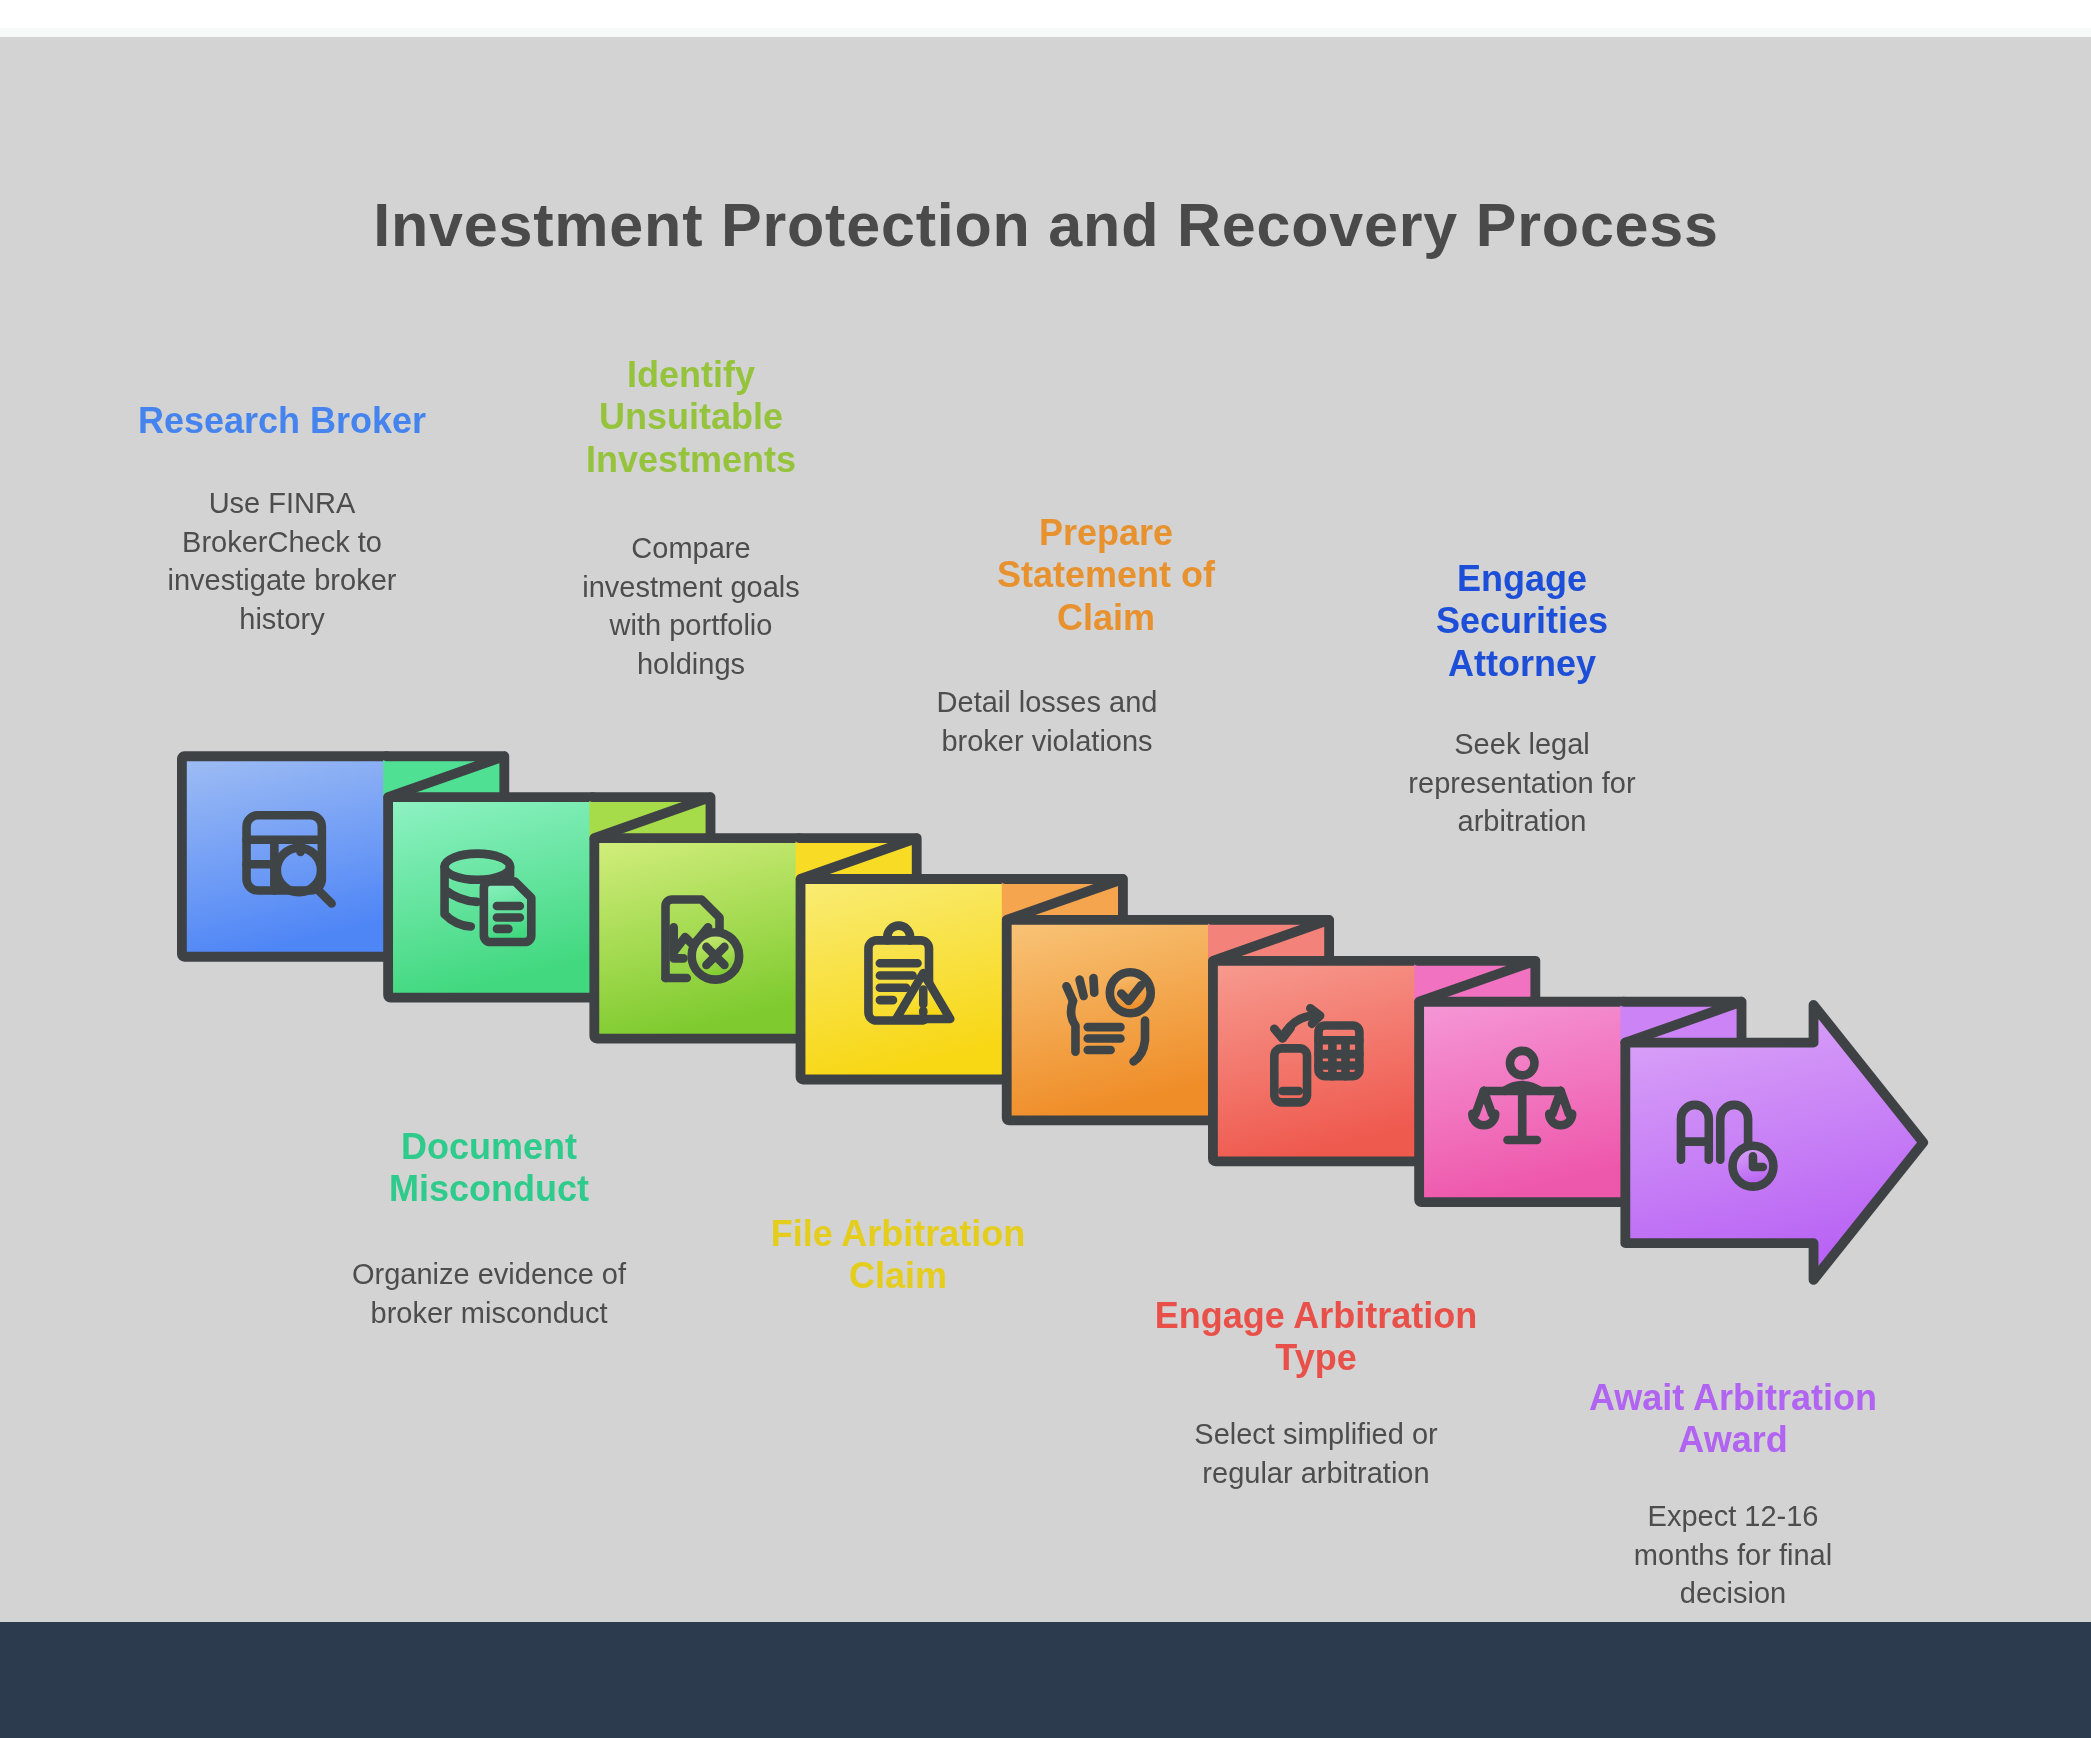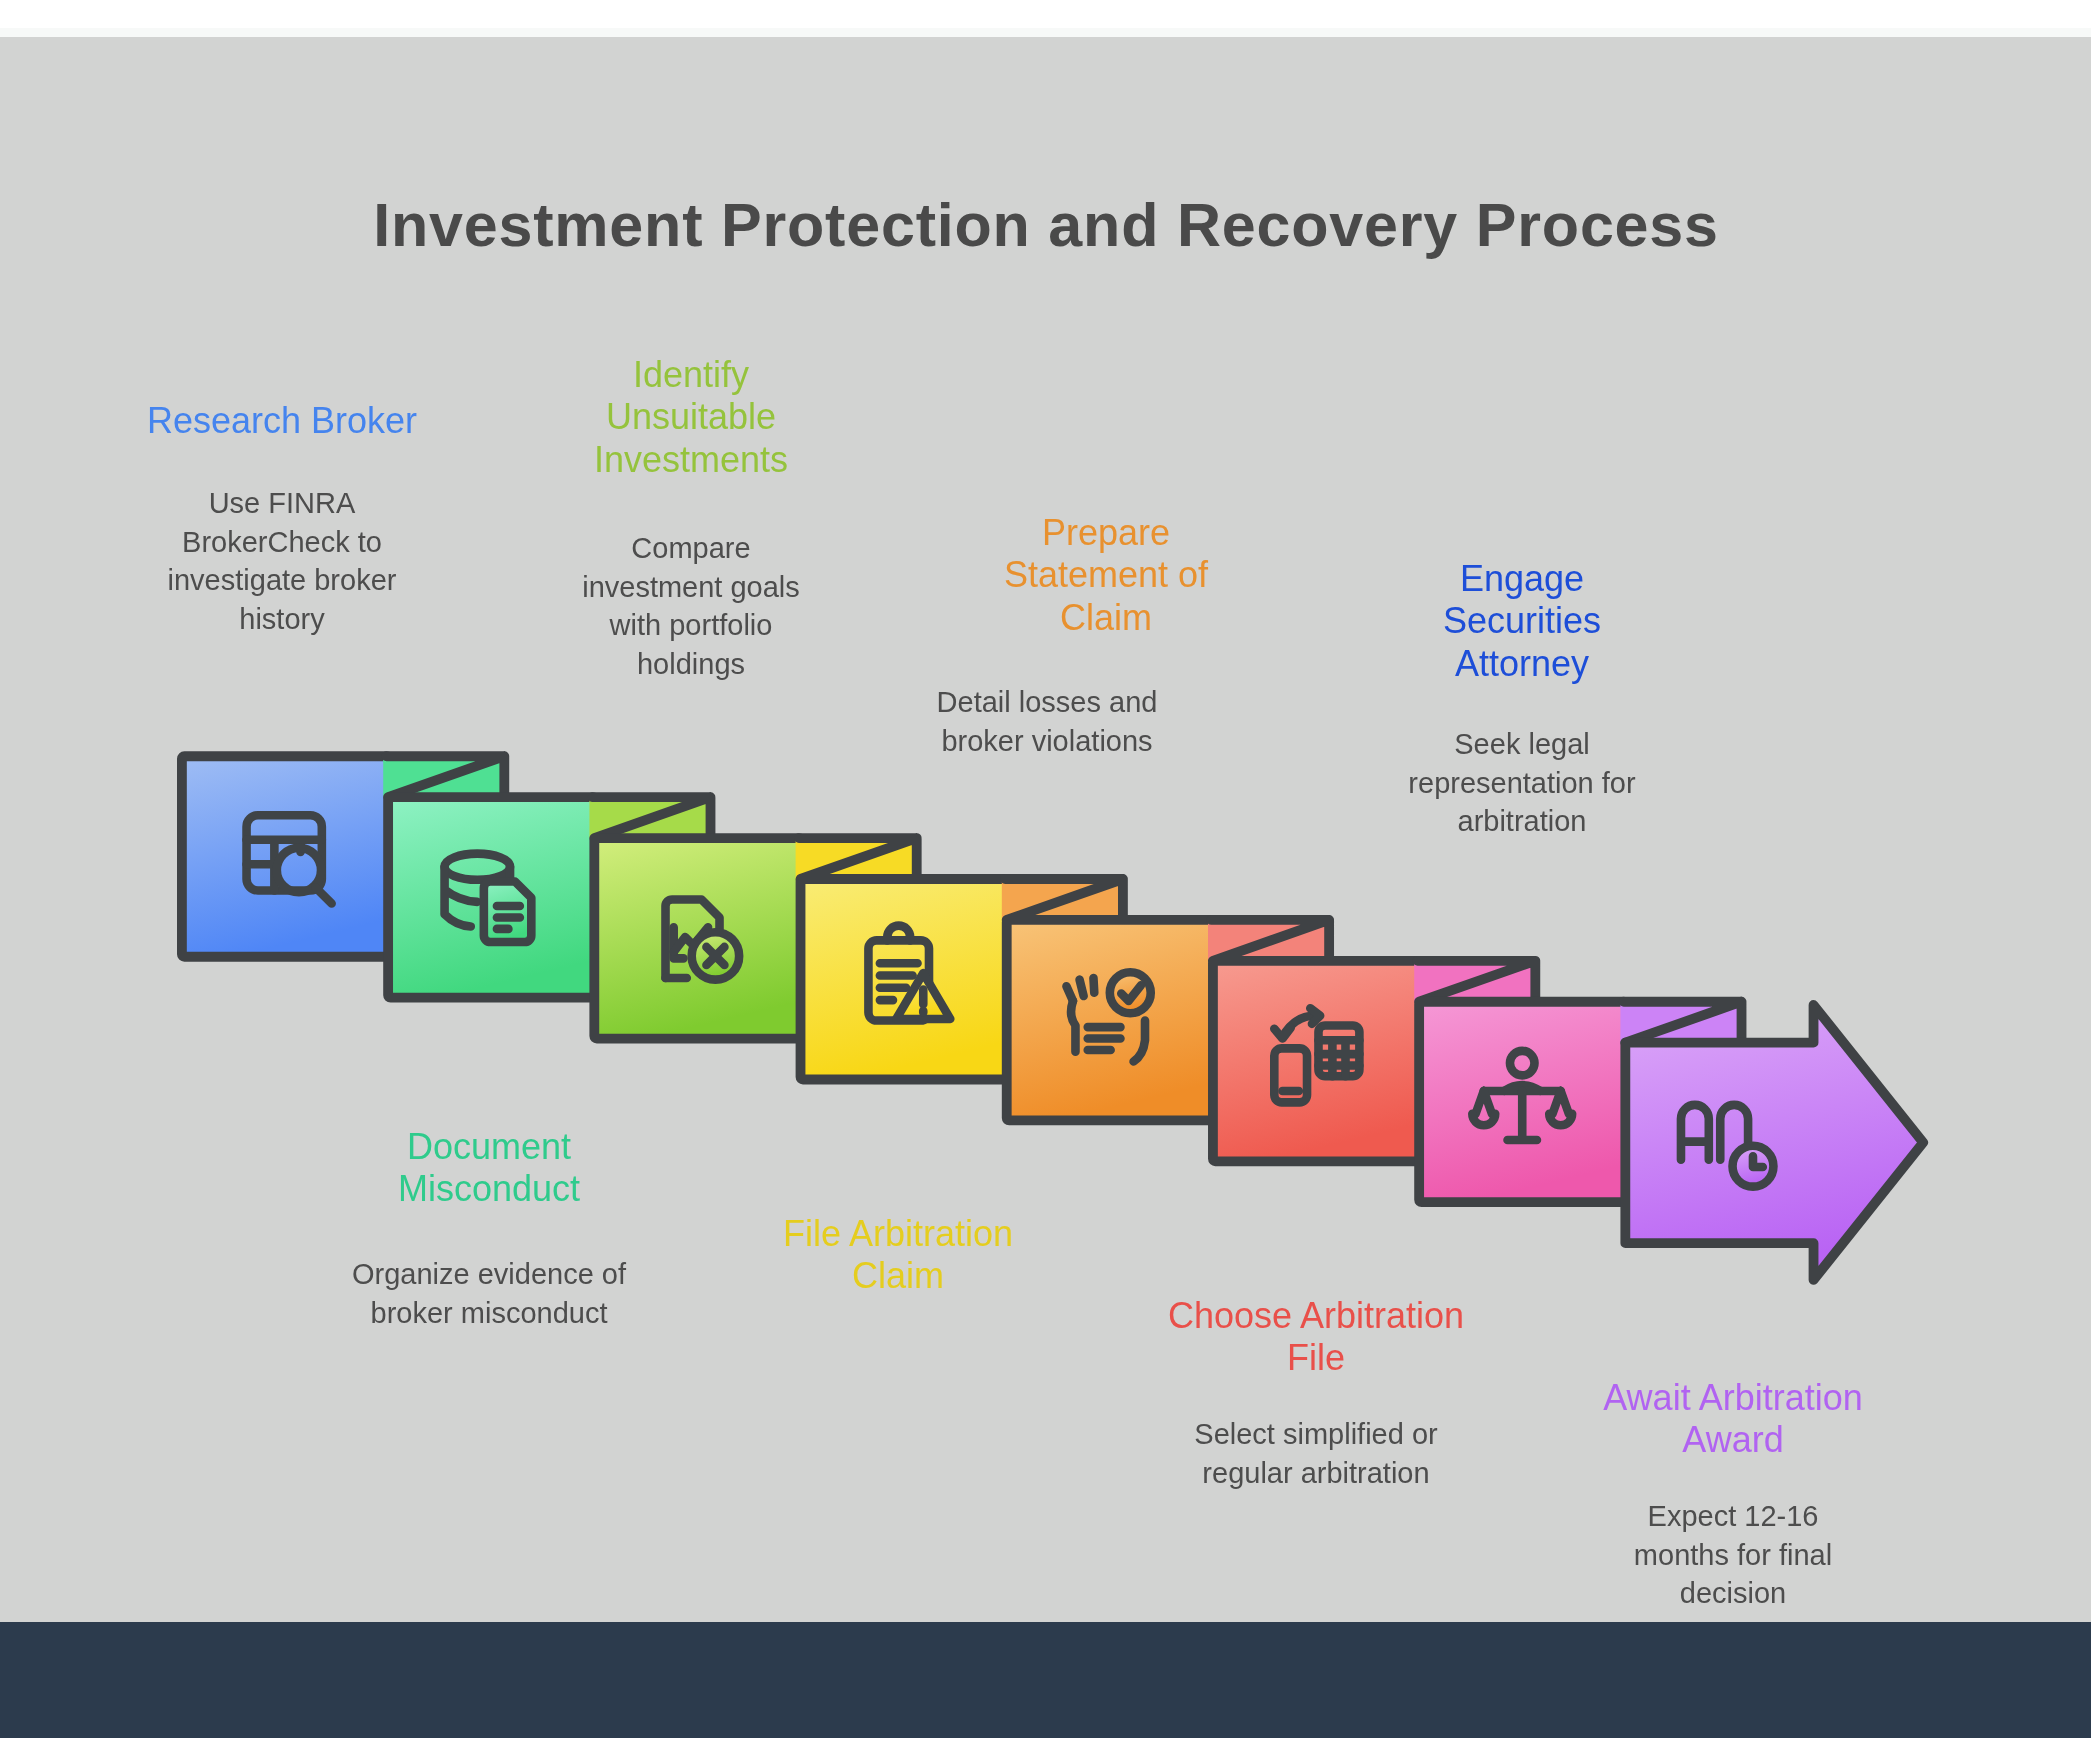--- a/index.html
+++ b/index.html
@@ -11,21 +11,21 @@
     overflow:hidden;
   }
   .top-strip{position:absolute;left:0;top:0;width:100%;height:9px;background:#F7F9F8;}
   .footer-bar{position:absolute;left:0;top:1594px;width:100%;height:144px;background:#2C3B4D;}
   .main-title{
     position:absolute;left:1046px;top:162px;transform:translateX(-50%);
     width:1555px;text-align:center;
     font-size:61px;font-weight:bold;color:#4A4A4A;letter-spacing:0.8px;
   }
   .step-label{position:absolute;transform:translateX(-50%);text-align:center;}
-  .step-head{font-size:36px;font-weight:normal;line-height:1.18;}
+  .step-head{font-size:36px;font-weight:bold;line-height:1.18;}
   .step-body{font-size:29px;color:#4D4D4D;line-height:1.33;}
   svg{position:absolute;left:0;top:0;}
   svg *{vector-effect:none;}
 </style>
 </head>
 <body>
 
 <div class="canvas" style="background: rgb(210, 211, 210); margin-top: 28px;">
 
   <div class="top-strip" style="background: rgb(247, 249, 248);"></div>
@@ -191,21 +191,21 @@
   </div>
 
   <div class="step-label" style="left:1106px;top:484px;">
     <div class="step-head" style="width: 254px; color: rgb(232, 145, 47);">Prepare Statement of Claim</div>
   </div>
   <div class="step-label" style="left:1047px;top:655px;text-align:center;">
     <div class="step-body" style="width:270px;">Detail losses and broker violations</div>
   </div>
 
   <div class="step-label" style="left:1316px;top:1267px;">
-    <div class="step-head" style="width: 336px; color: rgb(233, 80, 74);">Choose Arbitration File</div>
+    <div class="step-head" style="width: 336px; color: rgb(233, 80, 74);">Engage Arbitration Type</div>
   </div>
   <div class="step-label" style="left:1316px;top:1387px;">
     <div class="step-body" style="width:303px;">Select simplified or regular arbitration</div>
   </div>
 
   <div class="step-label" style="left:1522px;top:530px;">
     <div class="step-head" style="width: 213px; color: #1d4ed8;">Engage Securities Attorney</div>
   </div>
   <div class="step-label" style="left:1522px;top:697px;">
     <div class="step-body" style="width:270px;">Seek legal representation for arbitration</div>

